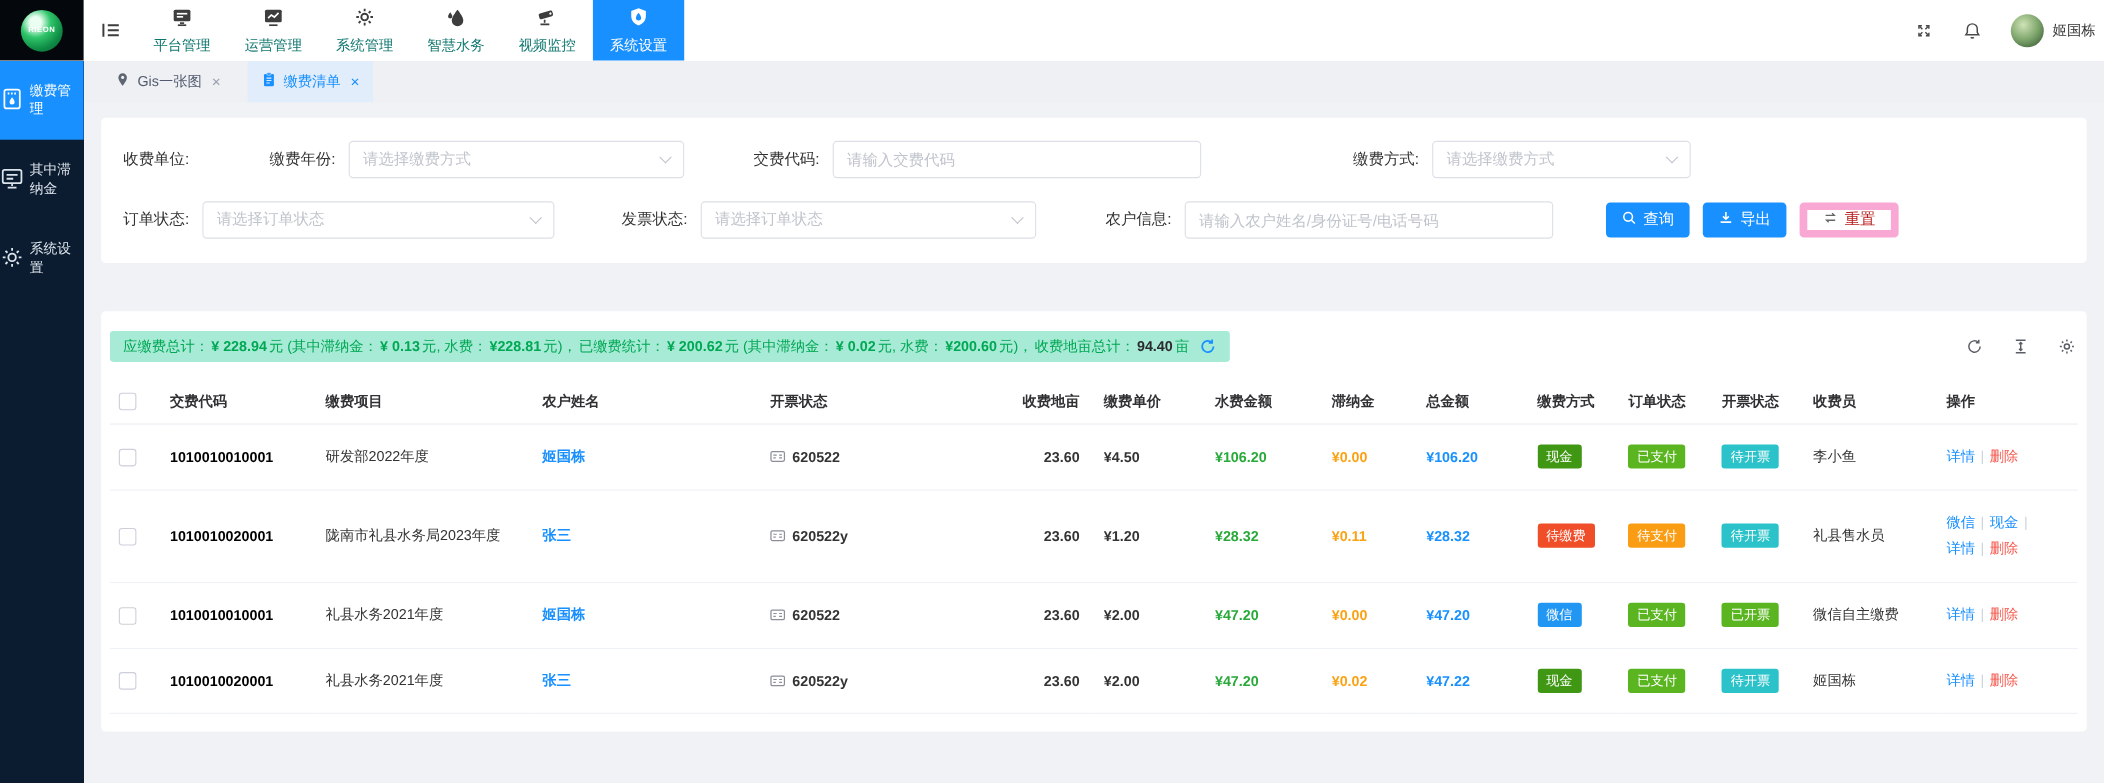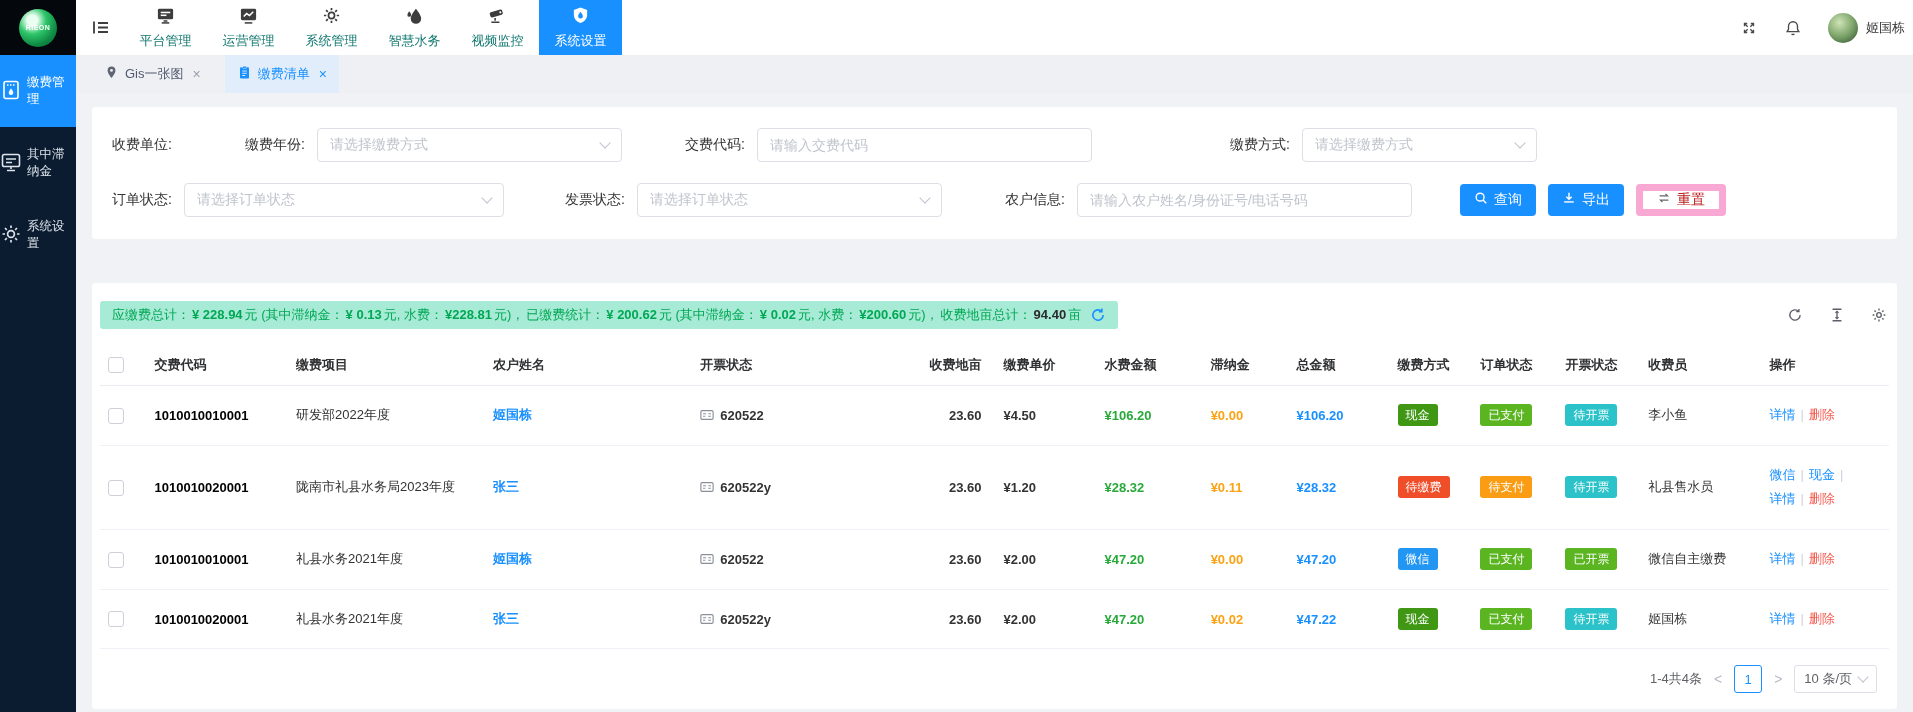--- a/index.html
+++ b/index.html
@@ -451,25 +451,15 @@
               <td class="blue">¥47.22</td>
               <td><span class="badge" style="background: rgb(63, 151, 20);">现金</span></td>
               <td><span class="badge" style="background: rgb(90, 181, 32);">已支付</span></td>
               <td><span class="badge" style="background: rgb(43, 195, 201);">待开票</span></td>
               <td>姬国栋</td>
               <td class="actions-cell"><span class="act" style="color: rgb(24, 144, 255);">详情</span><span class="sep">|</span><span class="act" style="color: rgb(245, 89, 78);">删除</span></td>
             </tr>
           </tbody>
       </table>
 
-      <div class="pagination">
-        <span>1-4共4条</span>
-        <span class="pg-arrow">&lt;</span>
-        <span class="pg-page">1</span>
-        <span class="pg-arrow">&gt;</span>
-        <span class="pg-size">
-          <span>10 条/页</span>
-          <span class="chev"></span>
-        </span>
-      </div>
     </section>
   </div>
 </main>
 
 </body></html>

